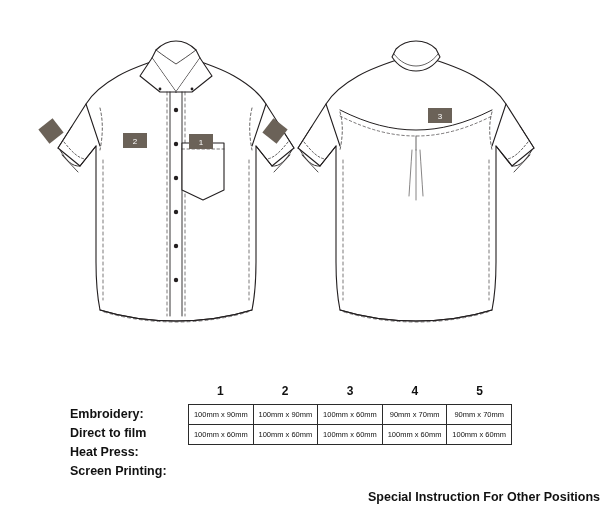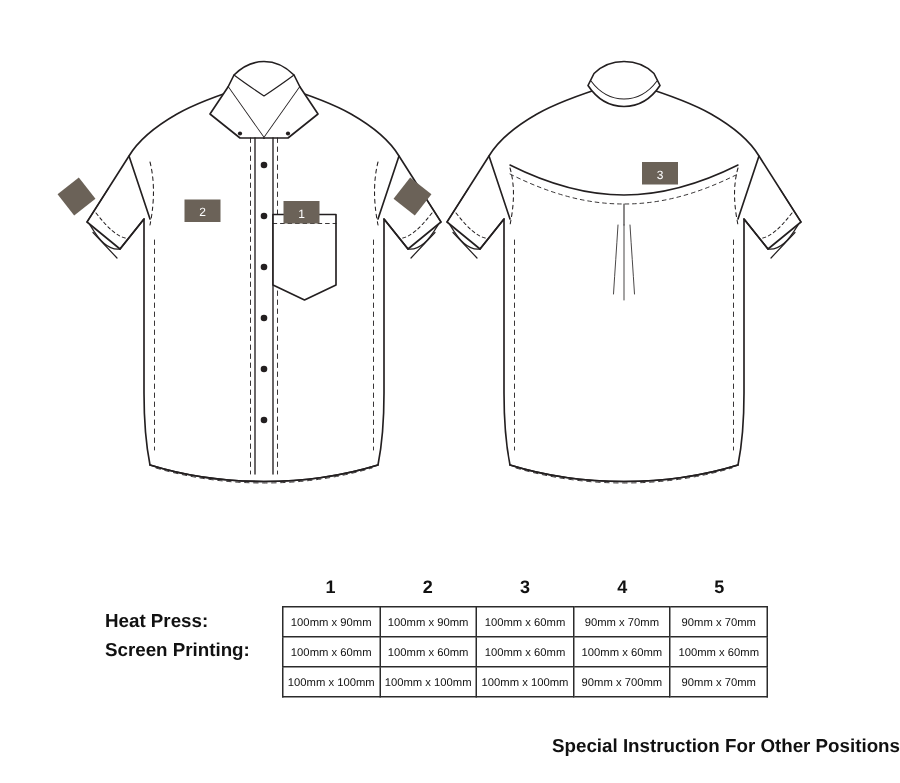--- a/index.html
+++ b/index.html
@@ -237,45 +237,40 @@
 
     <div class="colnums">
       <div>1</div>
       <div>2</div>
       <div>3</div>
       <div>4</div>
       <div>5</div>
     </div>
 
     <div class="row-labels">
+      <div>Embroidery:</div>
+      <div>Direct to film</div>
       <div>Heat Press:</div>
       <div>Screen Printing:</div>
     </div>
 
     <table class="spec">
       <tbody>
         <tr>
           <td>100mm x 90mm</td>
           <td>100mm x 90mm</td>
           <td>100mm x 60mm</td>
           <td>90mm x 70mm</td>
           <td>90mm x 70mm</td>
         </tr>
         <tr>
           <td>100mm x 60mm</td>
           <td>100mm x 60mm</td>
           <td>100mm x 60mm</td>
           <td>100mm x 60mm</td>
           <td>100mm x 60mm</td>
         </tr>
-        <tr>
-          <td>100mm x 100mm</td>
-          <td>100mm x 100mm</td>
-          <td>100mm x 100mm</td>
-          <td>90mm x 700mm</td>
-          <td>90mm x 70mm</td>
-        </tr>
       </tbody>
     </table>
 
     <div class="footnote">Special Instruction For Other Positions</div>
   </div>
 </div>
 
 </body></html>

